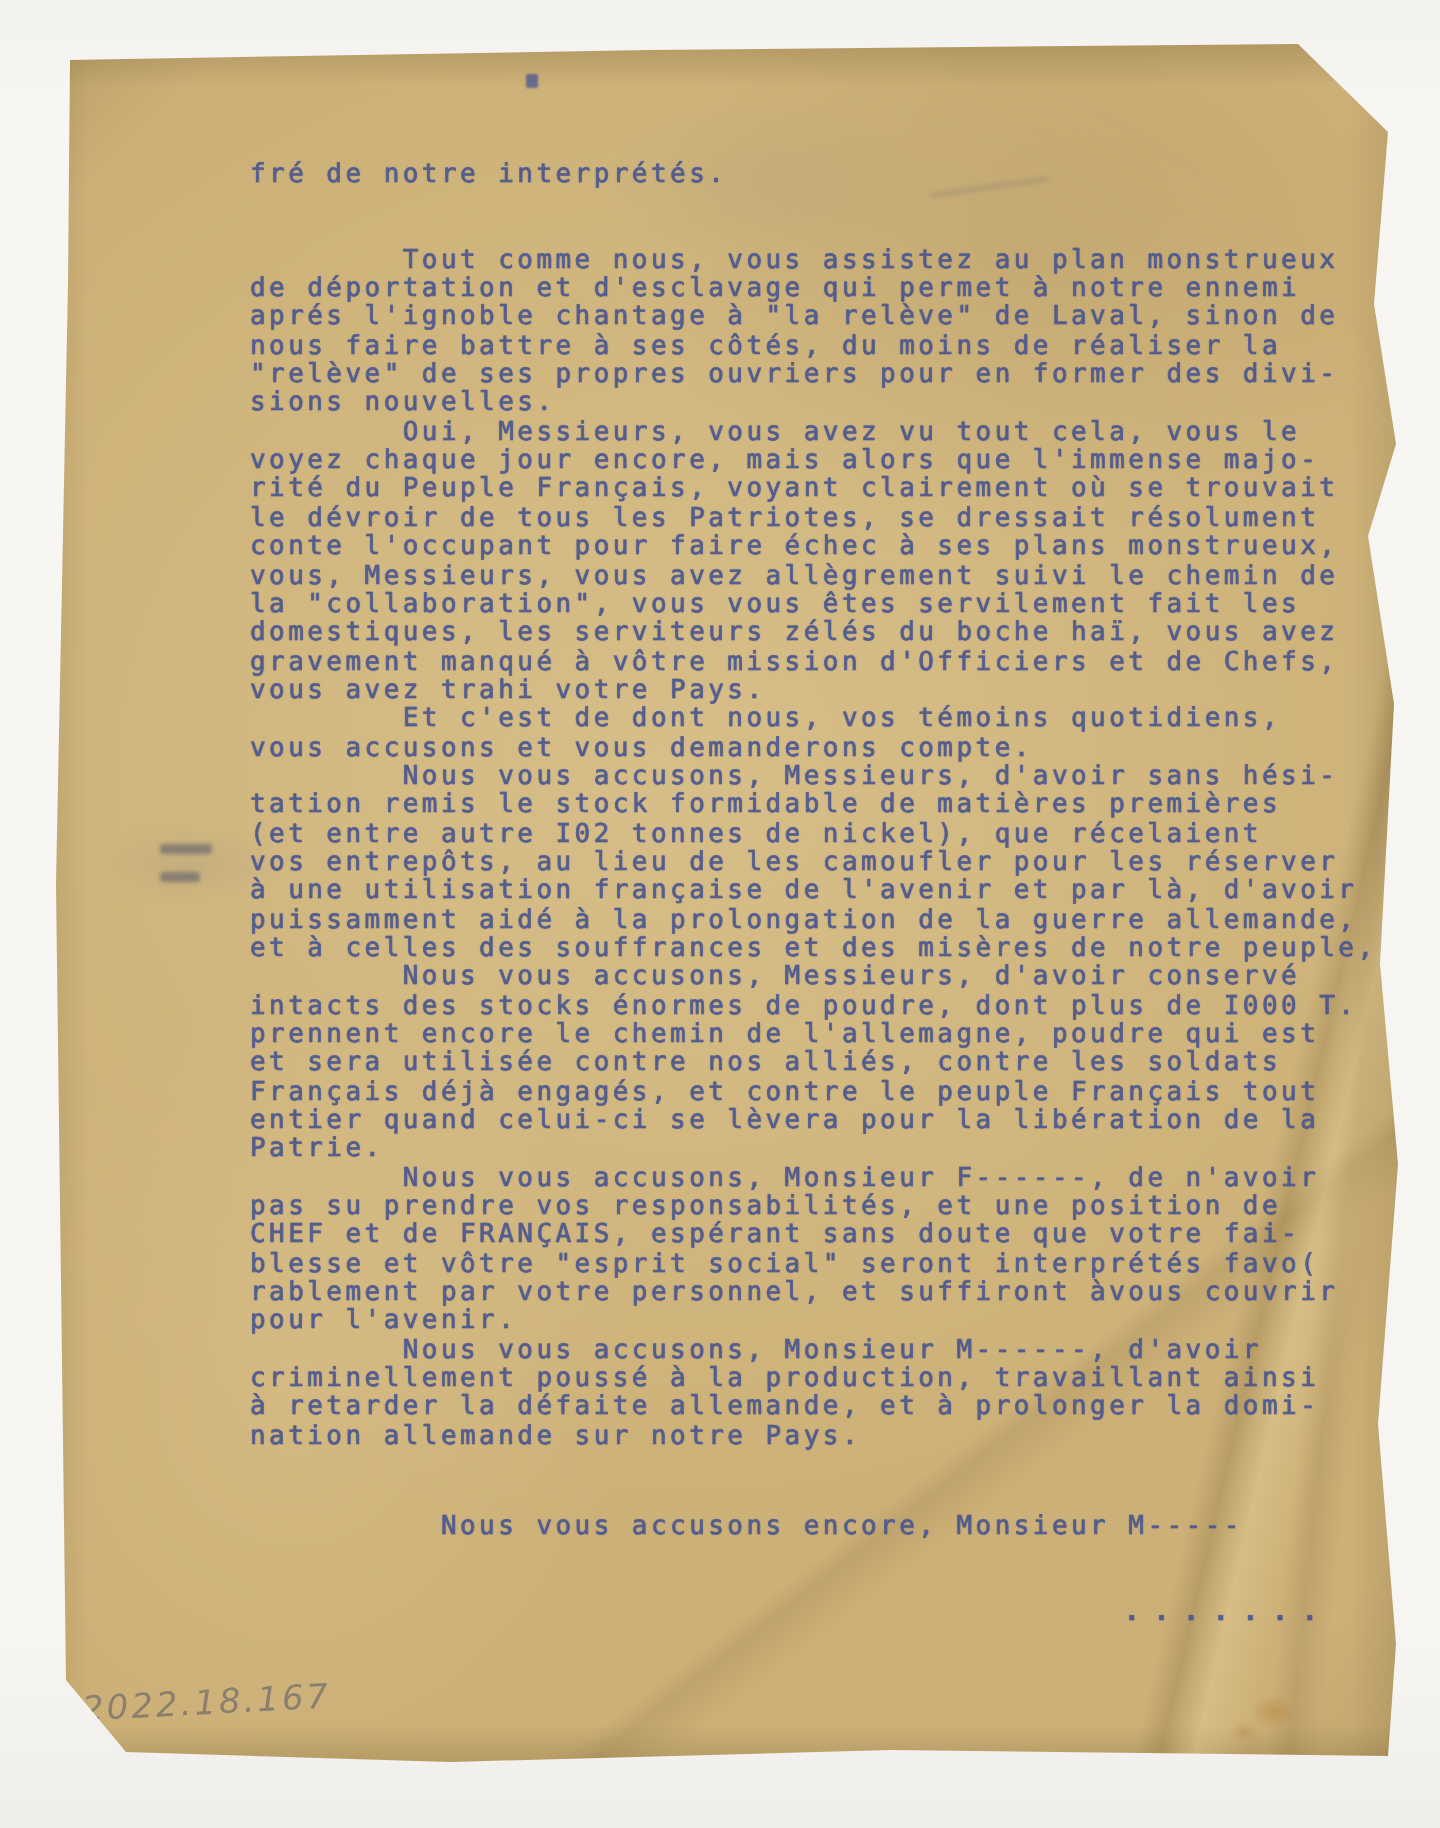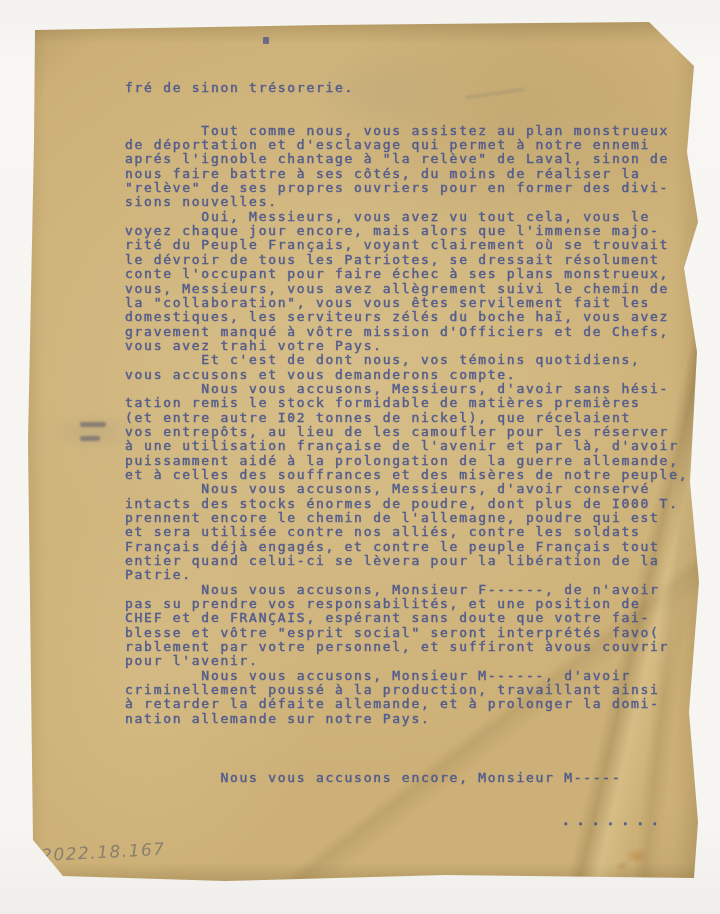--- a/index.html
+++ b/index.html
@@ -32,21 +32,21 @@
   }
   .typewritten-text{
     position:absolute;left:100px;top:30px;width:560px;
     color:#47548f;font-size:13px;line-height:14.35px;letter-spacing:1.72px;
     white-space:pre;opacity:.9;-webkit-text-stroke:.32px currentColor;
     text-shadow:0 0 1px rgba(71,84,143,.55);filter:blur(.22px);
   }
   .line{white-space:pre;min-height:14.35px;}
   .para{}
   .opening-line{white-space:pre;}
-  .closing-line{margin-top:16px;white-space:pre;}
+  .closing-line{margin-top:2px;white-space:pre;}
   .ellipsis-dots{white-space:pre;font-weight:bold;letter-spacing:7px;padding-left:437px;}
   .accession-number{
     position:absolute;left:16px;top:820px;color:#7f786c;
     font-family:"DejaVu Sans","Liberation Sans",sans-serif;
     font-style:italic;font-size:17px;letter-spacing:1.5px;
     transform:rotate(-3deg);opacity:.85;
   }
   .stray-ink-mark{position:absolute;left:238px;top:15px;width:6px;height:7px;
     background:#47548f;opacity:.75;border-radius:1px;filter:blur(.4px);}
   .ink-smudge{position:absolute;background:rgba(55,65,100,.45);filter:blur(1px);
@@ -65,21 +65,21 @@
 
 <div class="scan-canvas">
   <div class="paper-sheet">
     <div class="edge-shade"></div>
     <div class="stray-ink-mark"></div>
     <div class="ink-smudge smudge-1"></div>
     <div class="ink-smudge smudge-2"></div>
     <div class="ink-smudge smudge-3"></div>
 
     <div class="typewritten-text">
-      <div class="opening-line">fré de sinon trésorerie.</div>
+      <div class="opening-line">fré de notre interprétés.</div>
       <div><div class="para"><div class="line">        Tout comme nous, vous assistez au plan monstrueux</div><div class="line">de déportation et d'esclavage qui permet à notre ennemi</div><div class="line">aprés l'ignoble chantage à "la relève" de Laval, sinon de</div><div class="line">nous faire battre à ses côtés, du moins de réaliser la</div><div class="line">"relève" de ses propres ouvriers pour en former des divi-</div><div class="line">sions nouvelles.</div></div><div class="para"><div class="line">        Oui, Messieurs, vous avez vu tout cela, vous le</div><div class="line">voyez chaque jour encore, mais alors que l'immense majo-</div><div class="line">rité du Peuple Français, voyant clairement où se trouvait</div><div class="line">le dévroir de tous les Patriotes, se dressait résolument</div><div class="line">conte l'occupant pour faire échec à ses plans monstrueux,</div><div class="line">vous, Messieurs, vous avez allègrement suivi le chemin de</div><div class="line">la "collaboration", vous vous êtes servilement fait les</div><div class="line">domestiques, les serviteurs zélés du boche haï, vous avez</div><div class="line">gravement manqué à vôtre mission d'Officiers et de Chefs,</div><div class="line">vous avez trahi votre Pays.</div></div><div class="para"><div class="line">        Et c'est de dont nous, vos témoins quotidiens,</div><div class="line">vous accusons et vous demanderons compte.</div></div><div class="para"><div class="line">        Nous vous accusons, Messieurs, d'avoir sans hési-</div><div class="line">tation remis le stock formidable de matières premières</div><div class="line">(et entre autre I02 tonnes de nickel), que récelaient</div><div class="line">vos entrepôts, au lieu de les camoufler pour les réserver</div><div class="line">à une utilisation française de l'avenir et par là, d'avoir</div><div class="line">puissamment aidé à la prolongation de la guerre allemande,</div><div class="line">et à celles des souffrances et des misères de notre peuple,</div></div><div class="para"><div class="line">        Nous vous accusons, Messieurs, d'avoir conservé</div><div class="line">intacts des stocks énormes de poudre, dont plus de I000 T.</div><div class="line">prennent encore le chemin de l'allemagne, poudre qui est</div><div class="line">et sera utilisée contre nos alliés, contre les soldats</div><div class="line">Français déjà engagés, et contre le peuple Français tout</div><div class="line">entier quand celui-ci se lèvera pour la libération de la</div><div class="line">Patrie.</div></div><div class="para"><div class="line">        Nous vous accusons, Monsieur F------, de n'avoir</div><div class="line">pas su prendre vos responsabilités, et une position de</div><div class="line">CHEF et de FRANÇAIS, espérant sans doute que votre fai-</div><div class="line">blesse et vôtre "esprit social" seront interprétés favo(</div><div class="line">rablement par votre personnel, et suffiront àvous couvrir</div><div class="line">pour l'avenir.</div></div><div class="para"><div class="line">        Nous vous accusons, Monsieur M------, d'avoir</div><div class="line">criminellement poussé à la production, travaillant ainsi</div><div class="line">à retarder la défaite allemande, et à prolonger la domi-</div><div class="line">nation allemande sur notre Pays.</div></div></div>
       <div class="closing-line">          Nous vous accusons encore, Monsieur M-----</div>
       <div class="ellipsis-dots">.......</div>
     </div>
 
     <div class="accession-number">2022.18.167</div>
   </div>
 </div>
 
 </body></html>

